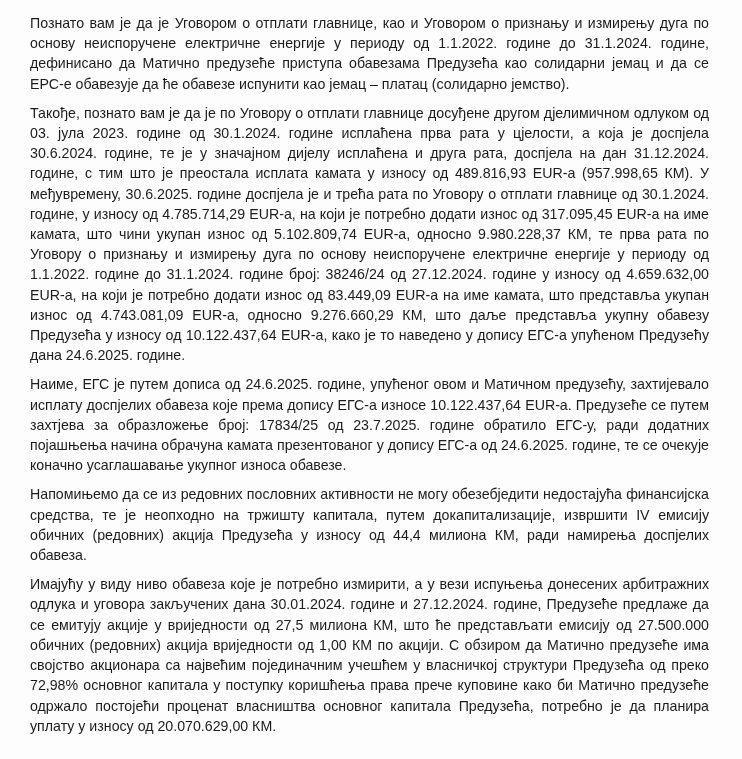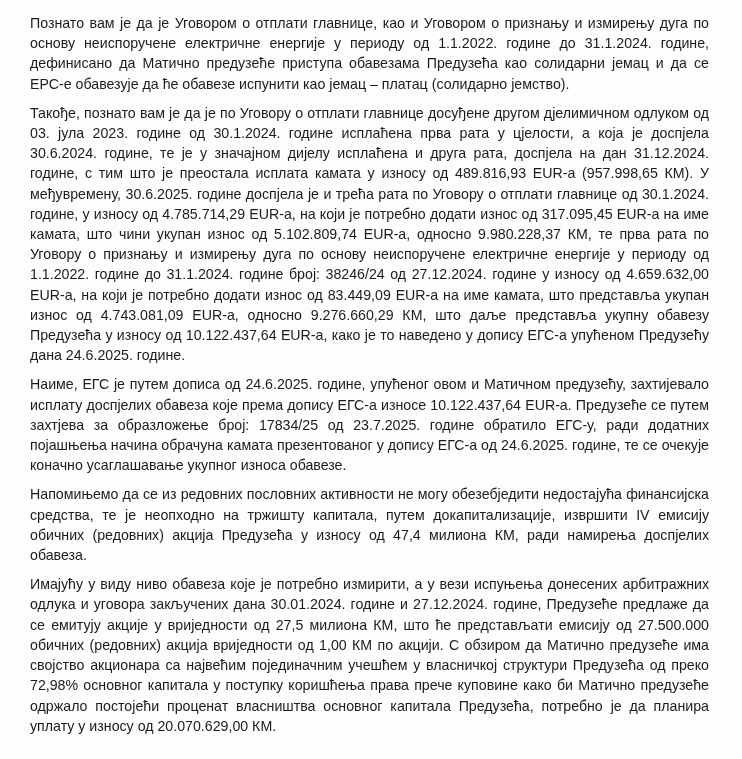--- a/index.html
+++ b/index.html
@@ -33,15 +33,15 @@
     margin-bottom: 12px;
   }
 </style>
 </head>
 <body style="background: rgb(253, 253, 253);">
 
 <main class="doc" style="color: rgb(28, 28, 28);">
   <p>Познато вам је да је Уговором о отплати главнице, као и Уговором о признању и измирењу дуга по основу неиспоручене електричне енергије у периоду од 1.1.2022. године до 31.1.2024. године, дефинисано да Матично предузеће приступа обавезама Предузећа као солидарни јемац и да се ЕРС-е обавезује да ће обавезе испунити као јемац – платац (солидарно јемство).</p>
   <p>Такође, познато вам је да је по Уговору о отплати главнице досуђене другом дјелимичном одлуком од 03. јула 2023. године од 30.1.2024. године исплаћена прва рата у цјелости, а која је доспјела 30.6.2024. године, те је у значајном дијелу исплаћена и друга рата, доспјела на дан 31.12.2024. године, с тим што је преостала исплата камата у износу од 489.816,93 EUR-а (957.998,65 КМ). У међувремену, 30.6.2025. године доспјела је и трећа рата по Уговору о отплати главнице од 30.1.2024. године, у износу од 4.785.714,29 EUR-а, на који је потребно додати износ од 317.095,45 EUR-а на име камата, што чини укупан износ од 5.102.809,74 EUR-а, односно 9.980.228,37 КМ, те прва рата по Уговору о признању и измирењу дуга по основу неиспоручене електричне енергије у периоду од 1.1.2022. године до 31.1.2024. године број: 38246/24 од 27.12.2024. године у износу од 4.659.632,00 EUR-а, на који је потребно додати износ од 83.449,09 EUR-а на име камата, што представља укупан износ од 4.743.081,09 EUR-а, односно 9.276.660,29 КМ, што даље представља укупну обавезу Предузећа у износу од 10.122.437,64 EUR-а, како је то наведено у допису ЕГС-а упућеном Предузећу дана 24.6.2025. године.</p>
   <p>Наиме, ЕГС је путем дописа од 24.6.2025. године, упућеног овом и Матичном предузећу, захтијевало исплату доспјелих обавеза које према допису ЕГС-а износе 10.122.437,64 EUR-а. Предузеће се путем захтјева за образложење број: 17834/25 од 23.7.2025. године обратило ЕГС-у, ради додатних појашњења начина обрачуна камата презентованог у допису ЕГС-а од 24.6.2025. године, те се очекује коначно усаглашавање укупног износа обавезе.</p>
-  <p>Напомињемо да се из редовних пословних активности не могу обезебједити недостајућа финансијска средства, те је неопходно на тржишту капитала, путем докапитализације, извршити IV емисију обичних (редовних) акција Предузећа у износу од 47,4 милиона КМ, ради намирења доспјелих обавеза.</p>
+  <p>Напомињемо да се из редовних пословних активности не могу обезебједити недостајућа финансијска средства, те је неопходно на тржишту капитала, путем докапитализације, извршити IV емисију обичних (редовних) акција Предузећа у износу од 44,4 милиона КМ, ради намирења доспјелих обавеза.</p>
   <p>Имајућу у виду ниво обавеза које је потребно измирити, а у вези испуњења донесених арбитражних одлука и уговора закључених дана 30.01.2024. године и 27.12.2024. године, Предузеће предлаже да се емитују акције у вриједности од 27,5 милиона КМ, што ће представљати емисију од 27.500.000 обичних (редовних) акција вриједности од 1,00 КМ по акцији. С обзиром да Матично предузеће има својство акционара са највећим појединачним учешћем у власничкој структури Предузећа од преко 72,98% основног капитала у поступку коришћења права прече куповине како би Матично предузеће одржало постојећи проценат власништва основног капитала Предузећа, потребно је да планира уплату у износу од 20.070.629,00 КМ.</p>
 </main>
 
 </body></html>

